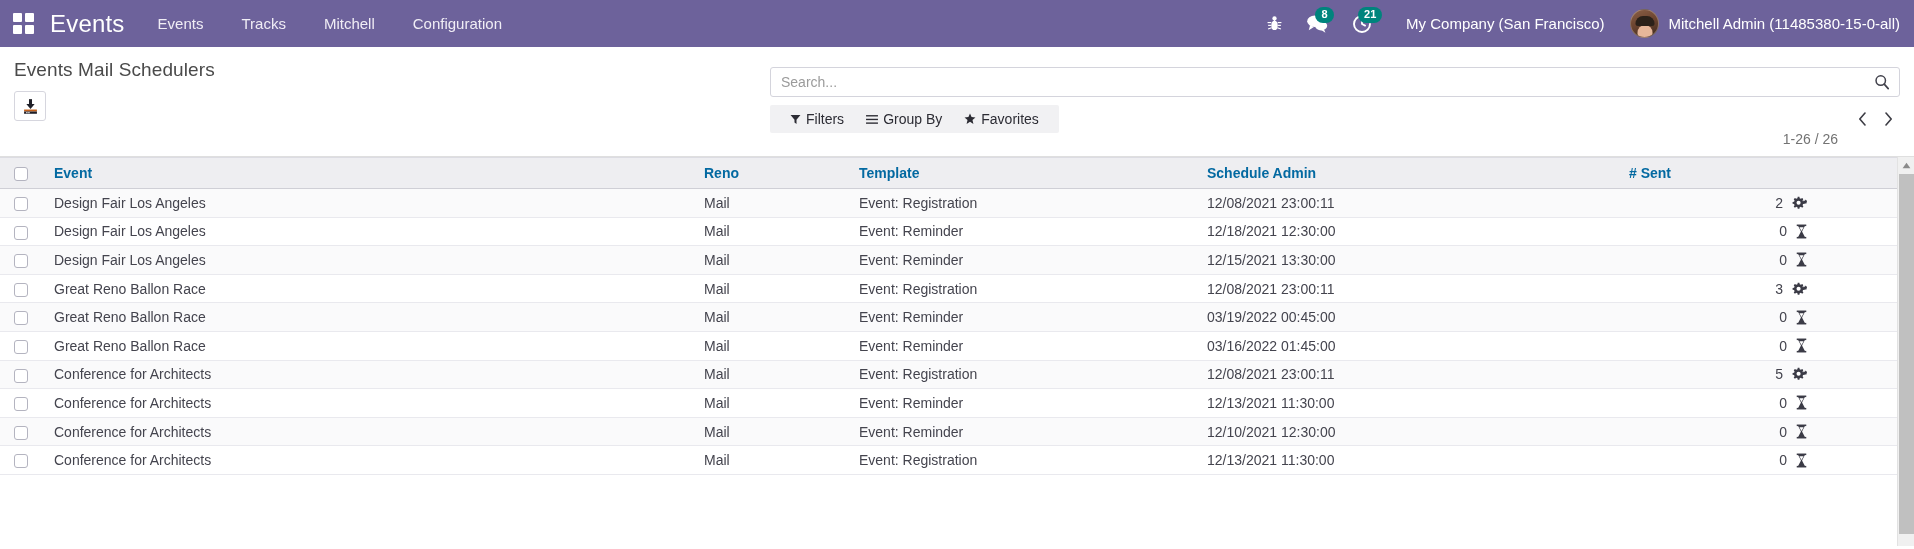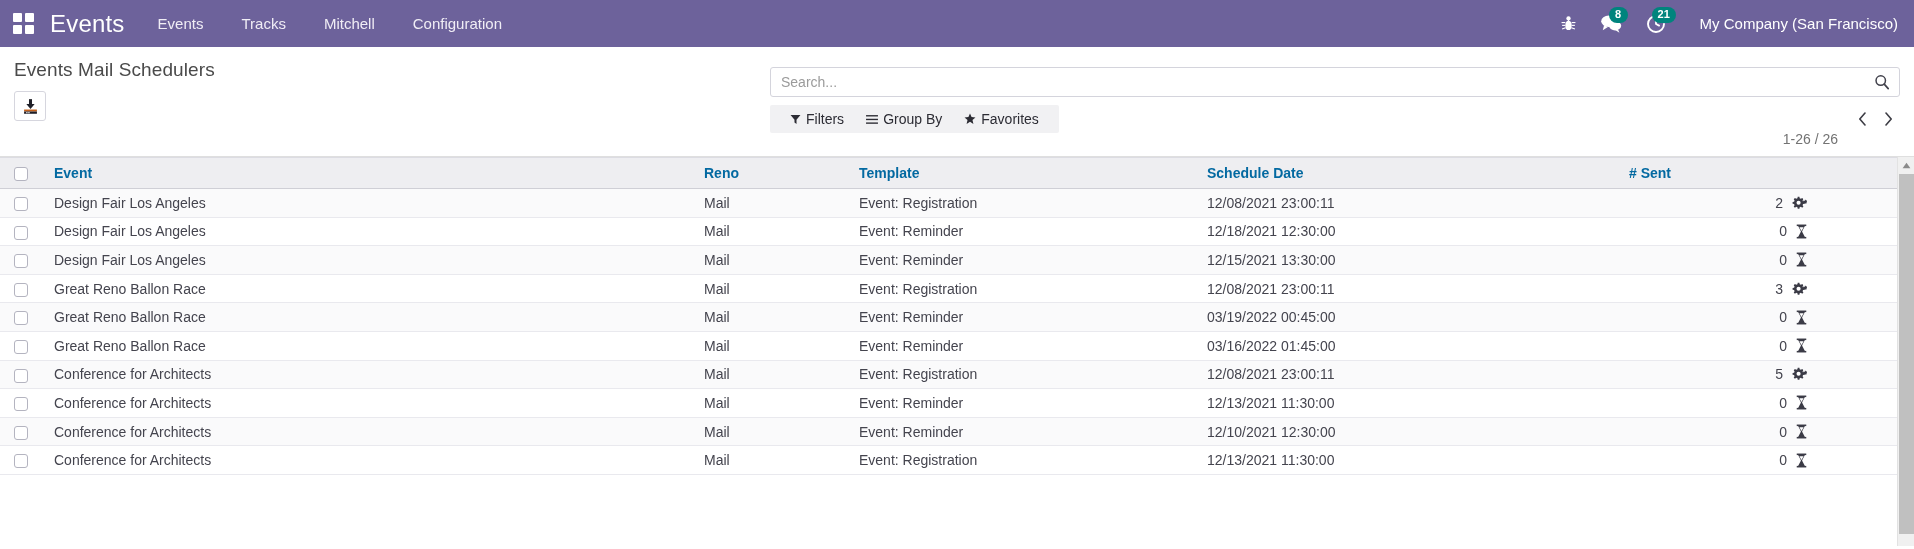--- a/index.html
+++ b/index.html
@@ -227,20 +227,24 @@
         <path d="M11 2.2 A8.8 8.8 0 1 0 19.8 11" fill="none" stroke="#ffffff" stroke-width="2.1" stroke-linecap="round"></path>
         <path d="M11 6.2 L11 11 L14.4 12.8" fill="none" stroke="#ffffff" stroke-width="2" stroke-linecap="round" stroke-linejoin="round"></path>
       </svg>
       <span class="badge" style="left:18px">21</span>
     </div>
 
   </div>
 
   <div class="company-name">My Company (San Francisco)</div>
 
+  <div class="user-zone">
+    <span class="avatar"></span>
+    <span class="user-name">Mitchell Admin (11485380-15-0-all)</span>
+  </div>
 </div>
 
 <div class="control-panel">
 
   <div class="cp-title">Events Mail Schedulers</div>
 
   <div class="cp-left-btns">
     <span class="icon-btn">
       <svg width="17" height="17" viewBox="0 0 18 18">
         <g fill="#1f1f28">
@@ -318,21 +322,21 @@
 <div class="list-wrap">
   <table class="olist">
     <thead>
       <tr>
         <th class="c-check">
           <span class="cb"></span>
         </th>
         <th class="c-event">Event</th>
         <th class="c-send">Reno</th>
         <th class="c-tpl">Template</th>
-        <th class="c-date">Schedule Date</th>
+        <th class="c-date">Schedule Admin</th>
         <th class="c-sent"># Sent</th>
         <th class="c-opt"></th>
       </tr>
     </thead>
     <tbody id="tbody">
         <tr>
           <td class="c-check"><span class="cb"></span></td>
           <td class="c-event">Design Fair Los Angeles</td>
           <td class="c-send">Mail</td>
           <td class="c-tpl">Event: Registration</td>

